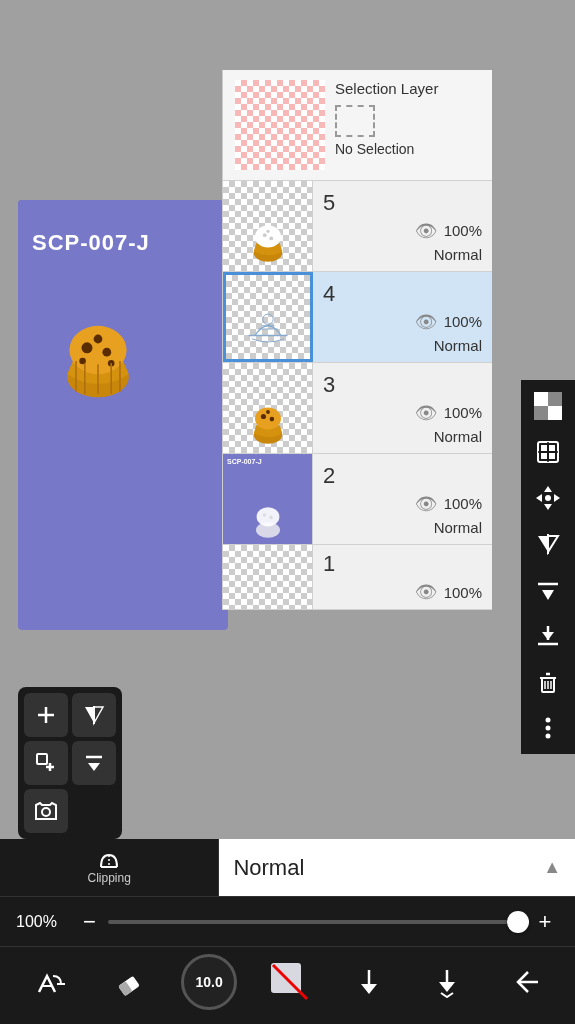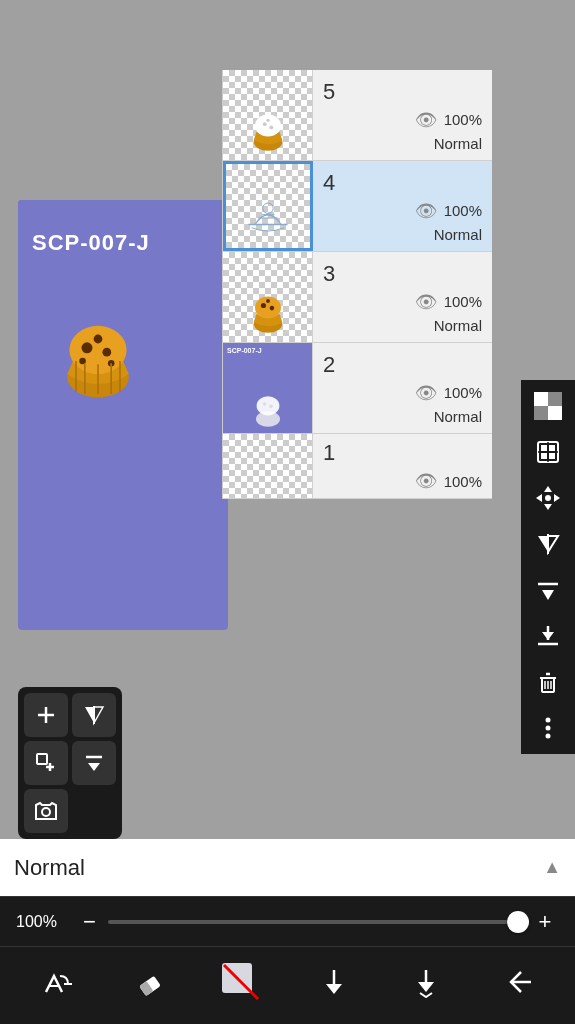--- a/index.html
+++ b/index.html
@@ -368,20 +368,30 @@
       <line x1="38" y1="62" x2="38" y2="90" stroke="#b07010" stroke-width="1.5"></line>
       <line x1="50" y1="63" x2="50" y2="90" stroke="#b07010" stroke-width="1.5"></line>
       <line x1="62" y1="62" x2="62" y2="90" stroke="#b07010" stroke-width="1.5"></line>
       <line x1="70" y1="60" x2="70" y2="88" stroke="#b07010" stroke-width="1.5"></line>
     </svg>
   </div>
 </div>
 
 <div class="layers-panel">
 
+  <div class="selection-row">
+    <div class="selection-thumb">
+      <div class="checker-pink" style="width:90px;height:90px;"></div>
+    </div>
+    <div class="selection-info">
+      <div class="selection-title">Selection Layer</div>
+      <div class="no-selection-box"></div>
+      <div class="no-selection-text">No Selection</div>
+    </div>
+  </div>
 
   <div class="layer-row">
     <div class="layer-thumb">
       <div class="checker-bg" style="position:absolute;width:100%;height:100%;"></div>
       <svg xmlns="http://www.w3.org/2000/svg" viewBox="0 0 100 100" style="position:absolute;bottom:4px;left:50%;transform:translateX(-50%);width:65px;height:65px;">
         <ellipse cx="50" cy="78" rx="22" ry="14" fill="#c8860a"></ellipse>
         <path d="M28 76 Q50 88 72 76 L68 63 Q50 73 32 63 Z" fill="#d4920f"></path>
         <ellipse cx="50" cy="53" rx="20" ry="17" fill="#fff"></ellipse>
         <circle cx="45" cy="51" r="3" fill="#ccc"></circle>
         <circle cx="55" cy="56" r="3" fill="#ccc"></circle>
@@ -592,20 +602,28 @@
       <path d="M4 6 L8 4 L10 6 L18 6 L20 4 L24 6 L24 20 L4 20 Z" fill="none" stroke="white" stroke-width="2"></path>
       <circle cx="14" cy="13" r="4" fill="none" stroke="white" stroke-width="2"></circle>
     </svg>
   </div>
 </div>
 
 <div class="bottom-bar">
 
   <div class="blend-row">
 
+    <div class="blend-btn">
+      <svg width="24" height="20" viewBox="0 0 24 20" fill="white">
+        <path d="M4 16 Q4 4 12 4 Q20 4 20 16" fill="none" stroke="white" stroke-width="2"></path>
+        <line x1="4" y1="16" x2="20" y2="16" stroke="white" stroke-width="2"></line>
+        <line x1="12" y1="4" x2="12" y2="16" stroke="white" stroke-width="1.5" stroke-dasharray="2,2"></line>
+      </svg>
+      <span class="blend-btn-label">Clipping</span>
+    </div>
 
 
     <div class="blend-mode-selector">
       <span class="blend-mode-name">Normal</span>
       <span class="blend-mode-arrow">▲</span>
     </div>
   </div>
 
   <div class="opacity-row">
     <span class="opacity-label">100%</span>
@@ -627,20 +645,23 @@
       </svg>
     </div>
 
     <div class="tool-btn">
       <svg width="32" height="32" viewBox="0 0 32 32">
         <rect x="8" y="14" width="18" height="12" rx="2" fill="white" transform="rotate(-35 17 20)"></rect>
         <rect x="8" y="14" width="9" height="12" rx="2" fill="#aaa" transform="rotate(-35 17 20)"></rect>
       </svg>
     </div>
 
+    <div class="tool-btn-circle">
+      <span>10.0</span>
+    </div>
 
     <div class="tool-btn">
       <div style="position:relative;width:38px;height:38px;">
         <div style="width:30px;height:30px;background:#d8d8e0;border-radius:3px;position:absolute;top:0;left:0;"></div>
         <svg width="38" height="38" viewBox="0 0 38 38" style="position:absolute;top:0;left:0;">
           <line x1="2" y1="2" x2="36" y2="36" stroke="#e00" stroke-width="3"></line>
         </svg>
       </div>
     </div>
 

